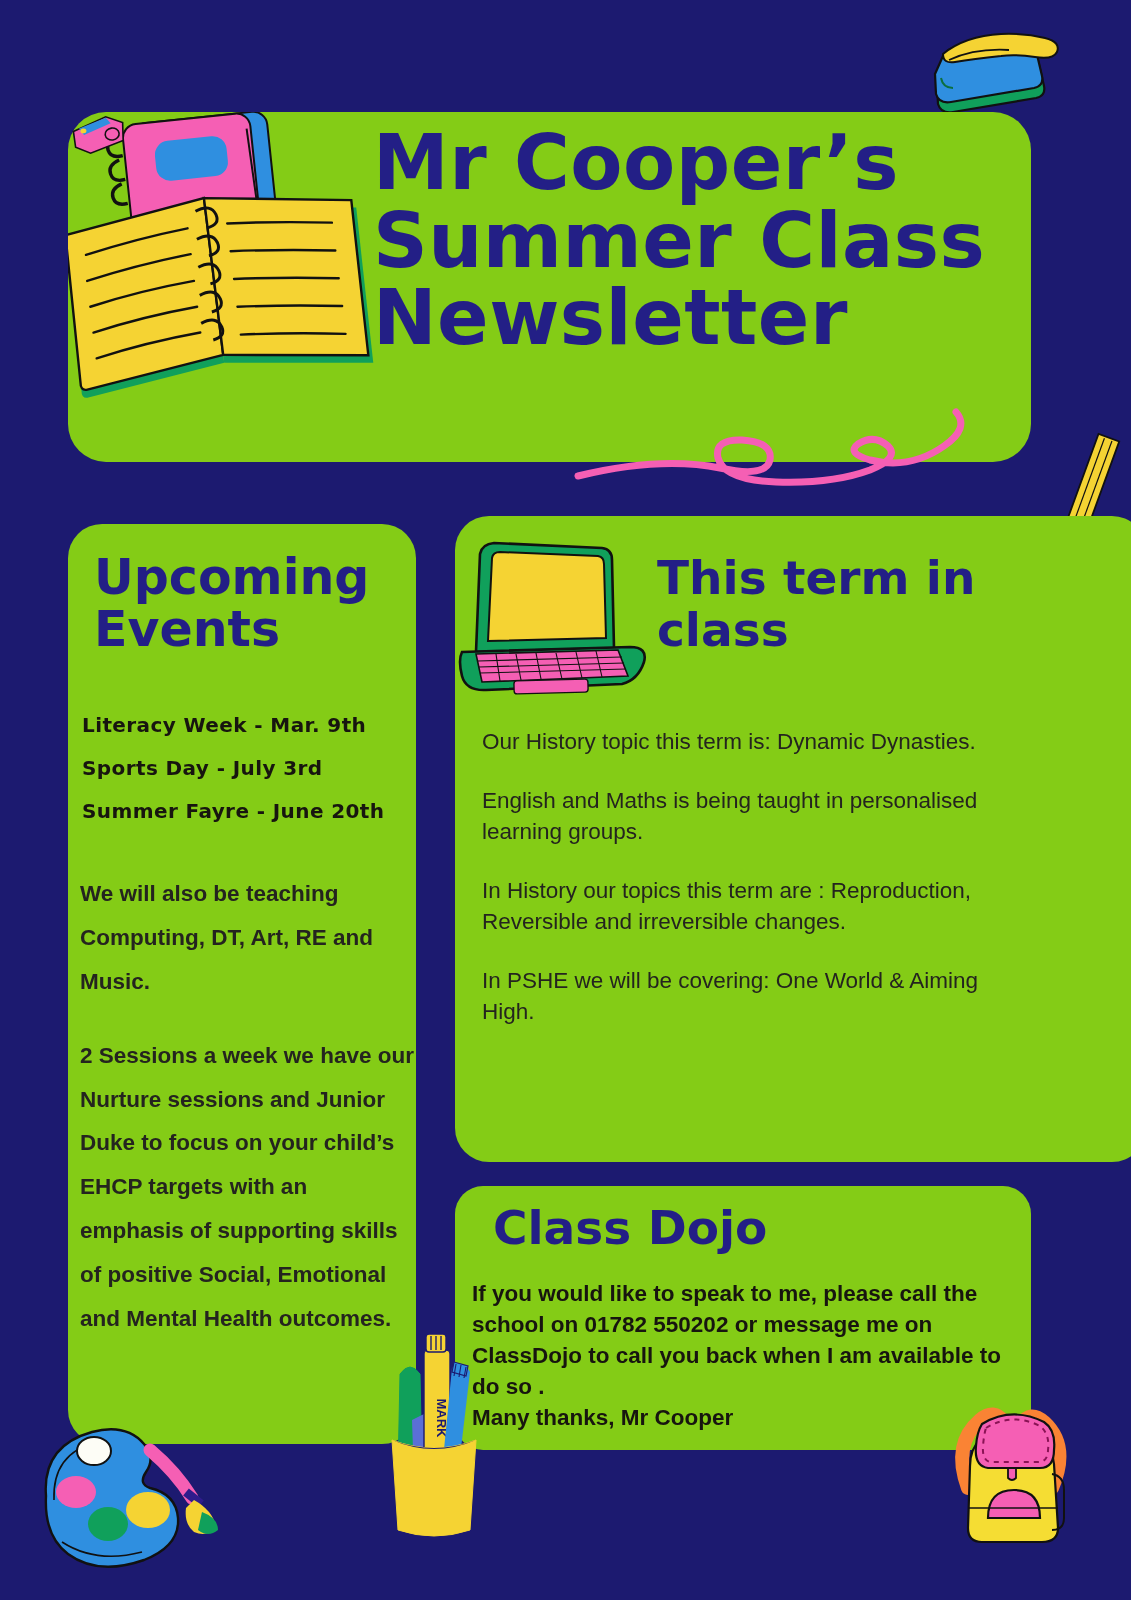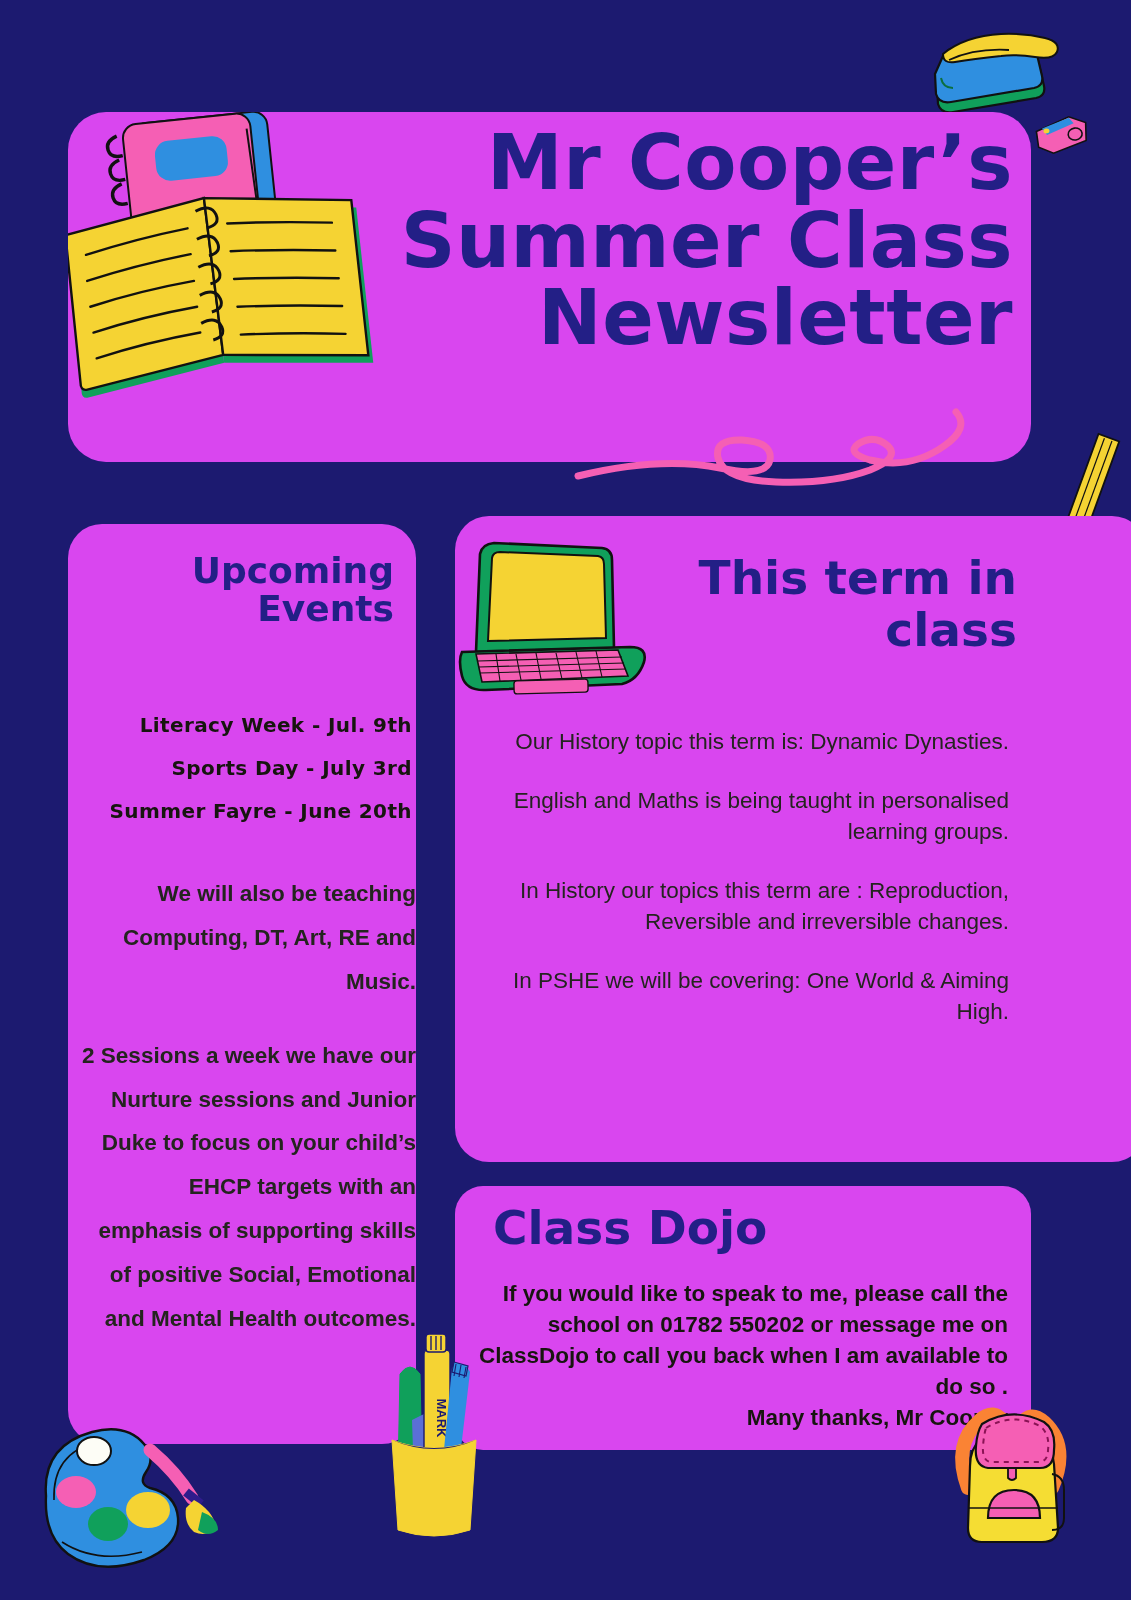--- a/index.html
+++ b/index.html
@@ -20,23 +20,22 @@
     position: absolute;
     inset: 0;
     width: 1131px;
     height: 1600px;
     background: #1c1a70;
   }
 
   
   .card {
     position: absolute;
-    background: #d946ef;
+    background: #84cc16;
     border-radius: 34px;
-    text-align: right;
   }
 
   
   #header-card {
     left: 68px;
     top: 112px;
     width: 963px;
     height: 350px;
     border-radius: 38px;
   }
@@ -64,21 +63,21 @@
   }
 
   #events-heading {
     position: absolute;
     left: 26px;
     top: 28px;
     width: 300px;
     color: #231f86;
     font-family: "DejaVu Sans", sans-serif;
     font-weight: bold;
-    font-size: 36px;
+    font-size: 49px;
     line-height: 1.06;
     white-space: pre-line;
   }
 
   #events-list {
     position: absolute;
     left: 14px;
     top: 180px;
     width: 330px;
     font-family: "DejaVu Sans", sans-serif;
@@ -155,21 +154,21 @@
     top: 16px;
     color: #231f86;
     font-family: "DejaVu Sans", sans-serif;
     font-weight: bold;
     font-size: 47px;
     line-height: 1.1;
   }
 
   #dojo-body {
     position: absolute;
-    left: 23px;
+    left: 17px;
     top: 92px;
     width: 530px;
     font-family: "Liberation Sans", sans-serif;
     font-weight: bold;
     font-size: 22.5px;
     color: #17150f;
     line-height: 1.38;
     white-space: pre-line;
   }
 
@@ -273,21 +272,21 @@
 
   <svg class="deco" id="deco-ribbon-outer" style="left:570px; top:398px;" width="420" height="100" viewBox="0 0 420 100">
     <path d="M8 78 Q90 58 150 70 Q196 80 200 62 Q203 44 172 42 Q144 41 148 60 Q154 82 206 84 Q262 86 300 72 Q330 60 318 48 Q304 36 288 46 Q276 55 300 62 Q340 72 374 48 Q400 30 386 14" fill="none" stroke="#f55fb4" stroke-width="7" stroke-linecap="round"></path>
   </svg>
 
   <div class="card" id="events-card">
     <div id="events-heading">Upcoming
 Events</div>
 
     <div id="events-list">
-      <span class="ev">Literacy Week - Jul. 9th</span>
+      <span class="ev">Literacy Week - Mar. 9th</span>
       <span class="ev">Sports Day - July 3rd</span>
       <span class="ev">Summer Fayre - June 20th</span>
     </div>
 
     <div id="events-body">
       <p>We will also be teaching Computing, DT, Art, RE and Music.</p>
       <p>2 Sessions a week we have our Nurture sessions and Junior Duke to focus on your child’s EHCP targets with an emphasis of supporting skills of positive Social, Emotional and Mental Health outcomes.</p>
     </div>
   </div>
 

